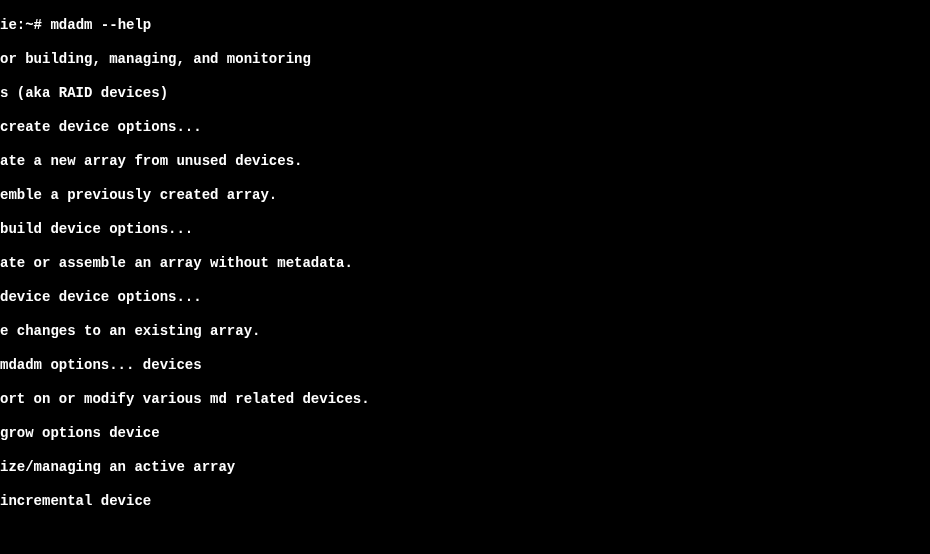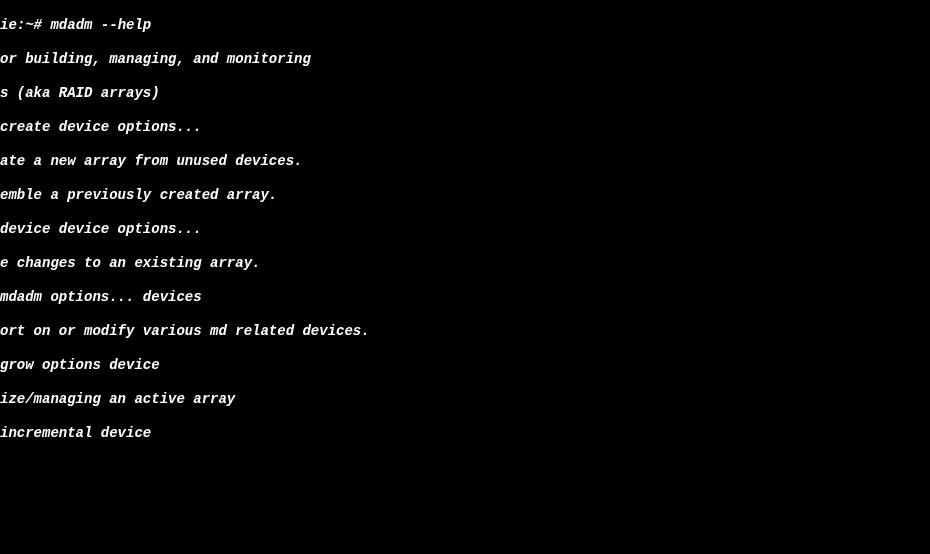--- a/index.html
+++ b/index.html
@@ -15,33 +15,34 @@
     line-height: 17px;
     overflow: hidden;
   }
   .terminal {
     white-space: pre;
     padding: 0;
   }
   .line {
     display: block;
     height: 17px;
-    font-style: italic;
   }
 </style>
 </head>
 <body>
 
 <div class="terminal">
 <span class="line"><span>ie:~# </span><span>mdadm --help</span></span>
 <span class="line">or building, managing, and monitoring</span>
-<span class="line">s (aka RAID arrays)</span>
+<span class="line">s (aka RAID devices)</span>
 <span class="line">create device options...</span>
 <span class="line">ate a new array from unused devices.</span>
 <span class="line">emble a previously created array.</span>
+<span class="line">build device options...</span>
+<span class="line">ate or assemble an array without metadata.</span>
 <span class="line">device device options...</span>
 <span class="line">e changes to an existing array.</span>
 <span class="line">mdadm options... devices</span>
 <span class="line">ort on or modify various md related devices.</span>
 <span class="line">grow options device</span>
 <span class="line">ize/managing an active array</span>
 <span class="line">incremental device</span>
 
 
 

